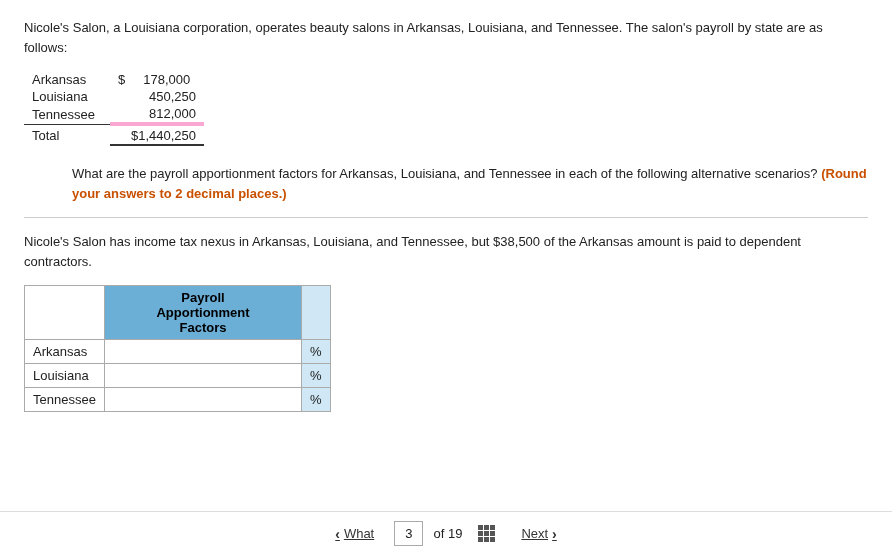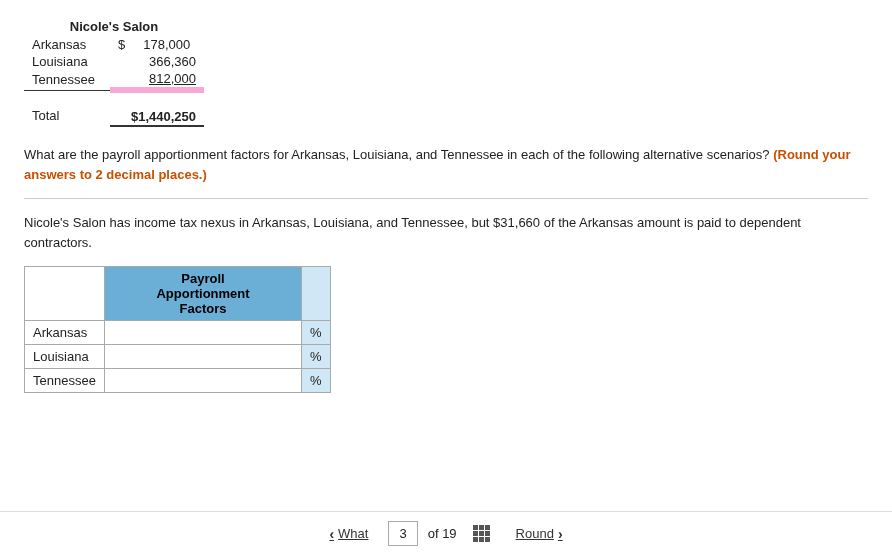--- a/index.html
+++ b/index.html
@@ -31,33 +31,34 @@
       padding: 1px 8px;
     }
     .payroll-table .header-row td {
       font-weight: bold;
       text-align: center;
       padding-bottom: 2px;
     }
     .payroll-table .total-row td {
       border-top: 1px solid #333;
       font-weight: normal;
-      padding-top: 16px;
+      padding-top: 2px;
     }
     .payroll-table .total-row td:last-child {
-      border-top: 6px solid #f9a8d4;
+      border-top: 4px solid #f9a8d4;
       border-bottom: 2px solid #333;
-      font-weight: bold;
+      font-weight: normal;
     }
     .underline-row td {
       border-bottom: 1px solid #333;
     }
     .question-text {
       line-height: 1.5;
       margin-bottom: 6px;
+      margin-left: 48px;
     }
     .bold-orange {
       color: #c85000;
       font-weight: bold;
     }
     .divider {
       border: none;
       border-top: 1px solid #ccc;
       margin: 14px 0;
     }
@@ -162,58 +163,56 @@
     .chevron {
       font-size: 14px;
       font-weight: bold;
     }
   </style>
 </head>
 <body>
 
 <div class="main-content">
 
+  <p class="intro-text">Nicole's Salon, a Louisiana corporation, operates beauty salons in Arkansas, Louisiana, and Tennessee. The salon's payroll by state are as follows:</p>
 
   <div class="payroll-table-wrapper">
     <table class="payroll-table">
       <tbody>
-          <tr class="header-row">
-        <td colspan="3">Nicole's Salon</td>
-      </tr>
       <tr>
         <td>Arkansas</td>
         <td>$</td>
         <td style="text-align:left;">178,000</td>
       </tr>
       <tr>
         <td>Louisiana</td>
         <td></td>
-        <td style="text-align:right;">366,360</td>
+        <td style="text-align:right;">450,250</td>
       </tr>
       <tr class="underline-row">
         <td>Tennessee</td>
         <td></td>
-        <td style="text-align:right;text-decoration:underline;">812,000</td>
+        <td style="text-align:right;">812,000</td>
       </tr>
       <tr class="total-row">
         <td>Total</td>
         <td colspan="2" style="text-align:right;">$1,440,250</td>
       </tr>
     </tbody>
       </table>
   </div>
 
   <p class="question-text">
     <span>What are the payroll apportionment factors for Arkansas, Louisiana, and Tennessee in each of the following alternative scenarios?</span>
     <strong class="bold-orange">(Round your answers to 2 decimal places.)</strong>
   </p>
 
   <hr class="divider">
 
-  <p class="scenario-text">Nicole's Salon has income tax nexus in Arkansas, Louisiana, and Tennessee, but $31,660 of the Arkansas amount is paid to dependent contractors.</p>
+  <p class="scenario-text">Nicole's Salon has income tax nexus in Arkansas, Louisiana, and Tennessee, but $38,500 of the Arkansas amount is paid to dependent contractors.</p>
 
   <div class="apportionment-table-wrapper">
     <table class="apportionment-table">
       <thead>
         <tr>
           <th class="header-blank" style="background:#fff;"></th>
           <th>Payroll<br>Apportionment<br>Factors</th>
           <th class="header-blank"></th>
         </tr>
       </thead>
@@ -263,16 +262,16 @@
     <span></span>
     <span></span>
     <span></span>
     <span></span>
     <span></span>
     <span></span>
     <span></span>
   </div>
 
   <button class="nav-btn">
-    <span>Round</span>
+    <span>Next</span>
     <span class="chevron">›</span>
   </button>
 </div>
 
 </body></html>

